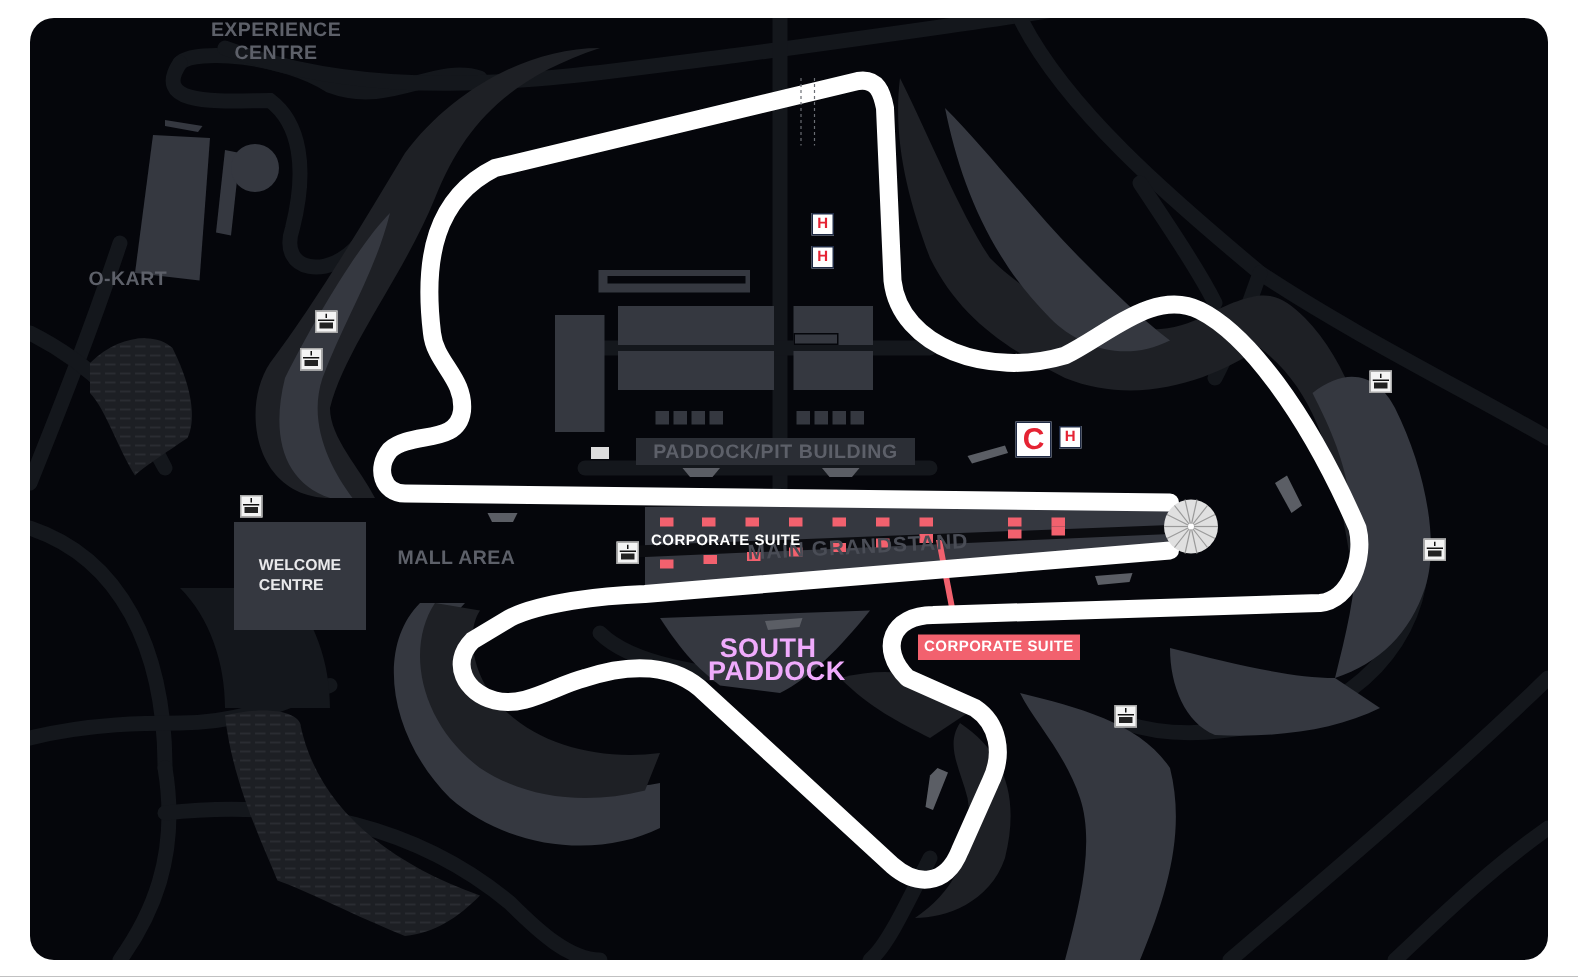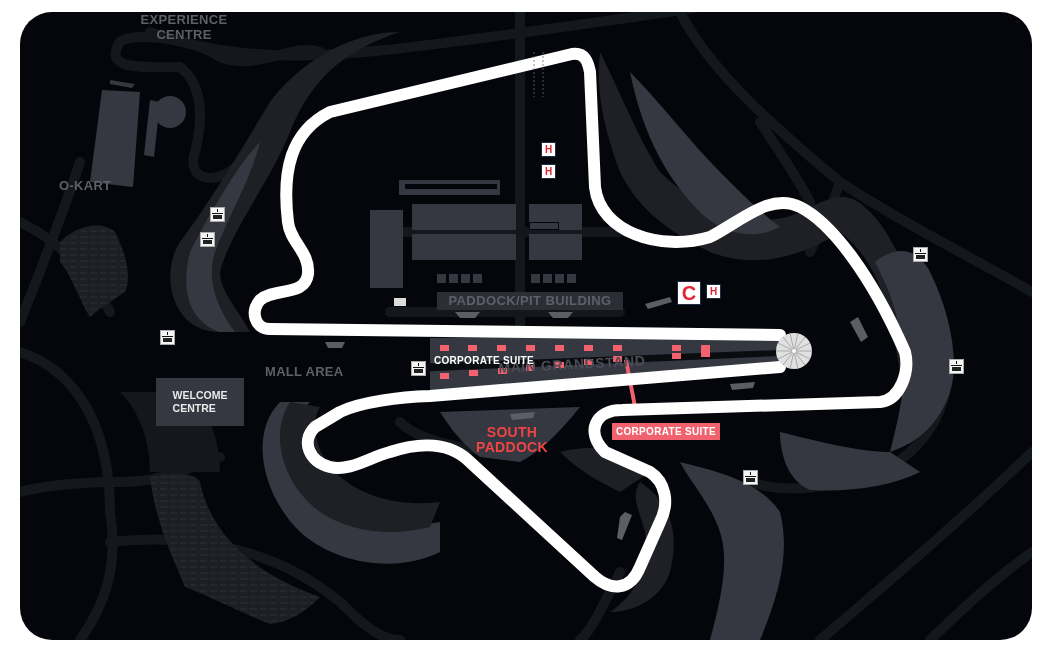--- a/index.html
+++ b/index.html
@@ -1,36 +1,36 @@
 <!DOCTYPE html>
 <html><head>
 <meta charset="utf-8">
 <style>
   html, body { margin: 0; padding: 0; background: #ffffff; }
   body { width: 1052px; height: 651px; position: relative; overflow: hidden; font-family: "Liberation Sans", "DejaVu Sans", sans-serif; }
   .map-frame {
     position: absolute; left: 20px; top: 12px; width: 1012px; height: 628px;
-    border-radius: 32px; overflow: hidden; background: #05060b;
+    border-radius: 16px; overflow: hidden; background: #05060b;
   }
   svg.map { position: absolute; left: 0; top: 0; width: 1012px; height: 628px; }
   .label {
     position: absolute; font-weight: 700; letter-spacing: 0.3px; text-align: center;
     line-height: 15px; white-space: nowrap;
   }
   .lbl-grey { color: #5d6069; font-size: 13px; }
-  .lbl-dim  { color: #ef4444; font-size: 14px; }
+  .lbl-dim  { color: #f0abfc; font-size: 18px; }
   .welcome-box {
-    position: absolute; left: 136px; top: 336px; width: 88px; height: 48px;
-    background: #353840; display: flex; align-items: center; justify-content: center; margin-top: 30px;
+    position: absolute; left: 136px; top: 336px; width: 88px; height: 72px;
+    background: #353840; display: flex; align-items: center; justify-content: center;
   }
   .welcome-box span { color: #e9e9eb; font-size: 10.5px; font-weight: 700; line-height: 13px; text-align: left; white-space: pre-line; }
   .paddock-banner {
     position: absolute; left: 404px; top: 280px; width: 186px; height: 18px;
     background: #2b2e35; color: #5d6069; font-size: 13px; font-weight: 700;
-    line-height: 18px; text-align: center; letter-spacing: 0.4px; margin-left: 13px;
+    line-height: 18px; text-align: center; letter-spacing: 0.4px;
   }
   .spectator {
     position: absolute; width: 15px; height: 15px; background: #f4f4f4; border: 1px solid #aaa;
     box-sizing: border-box; display: flex; align-items: center; justify-content: center;
   }
   .spectator svg { width: 11px; height: 11px; }
   .heli {
     position: absolute; width: 15px; height: 15px; background: #ffffff; border: 1px solid #1f2a44;
     box-sizing: border-box; color: #e52333; font-size: 10px; font-weight: 700;
     line-height: 13px; text-align: center;

